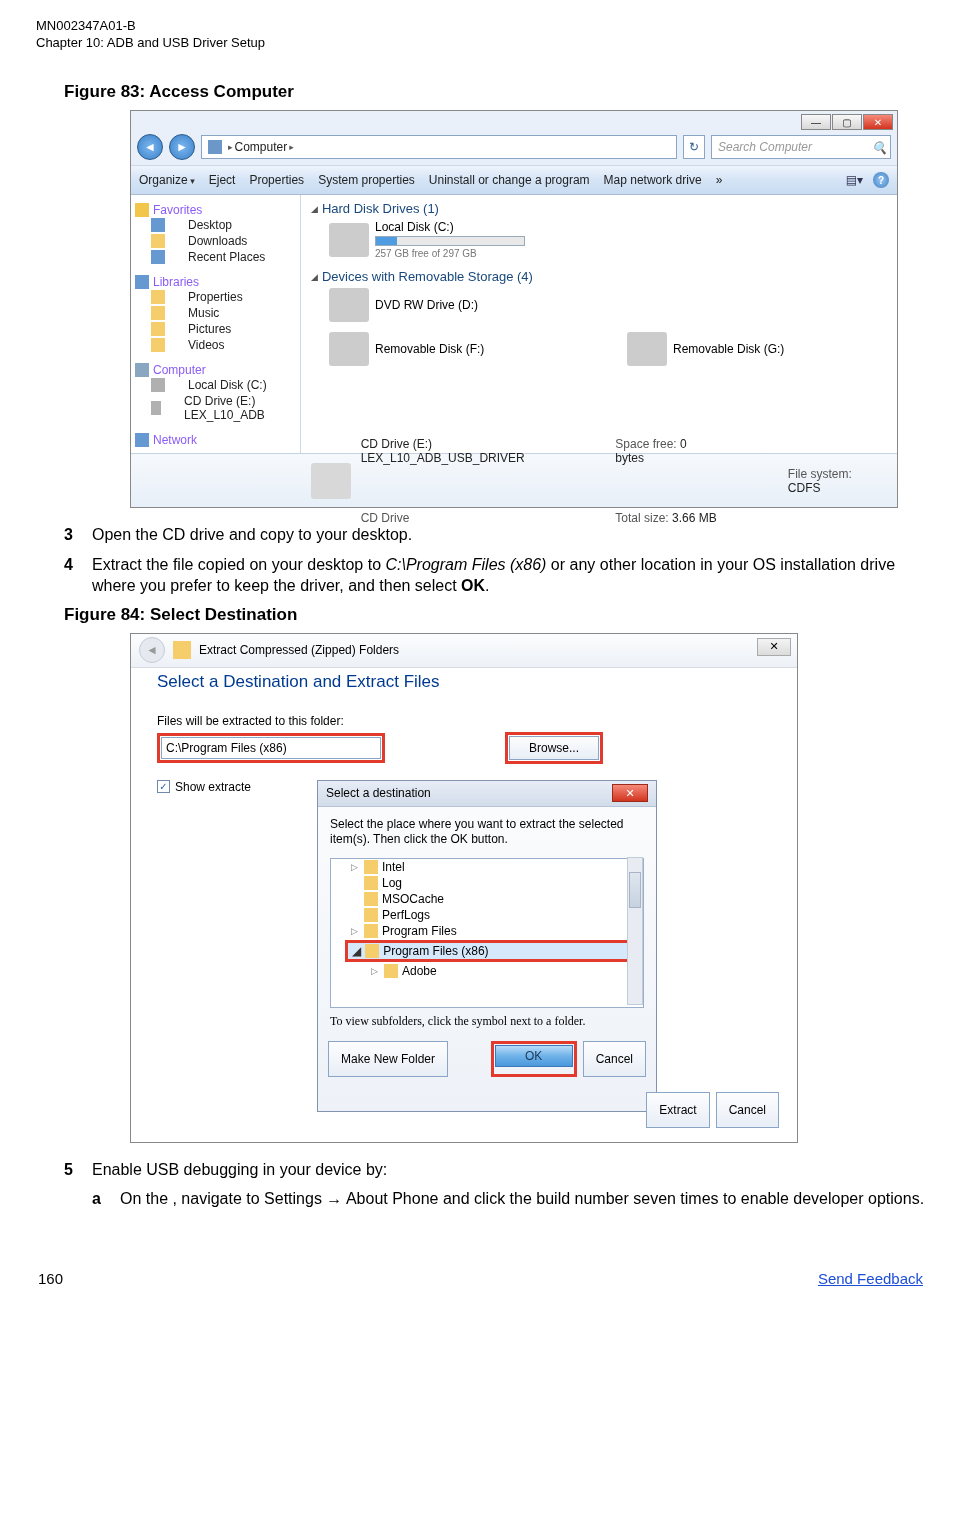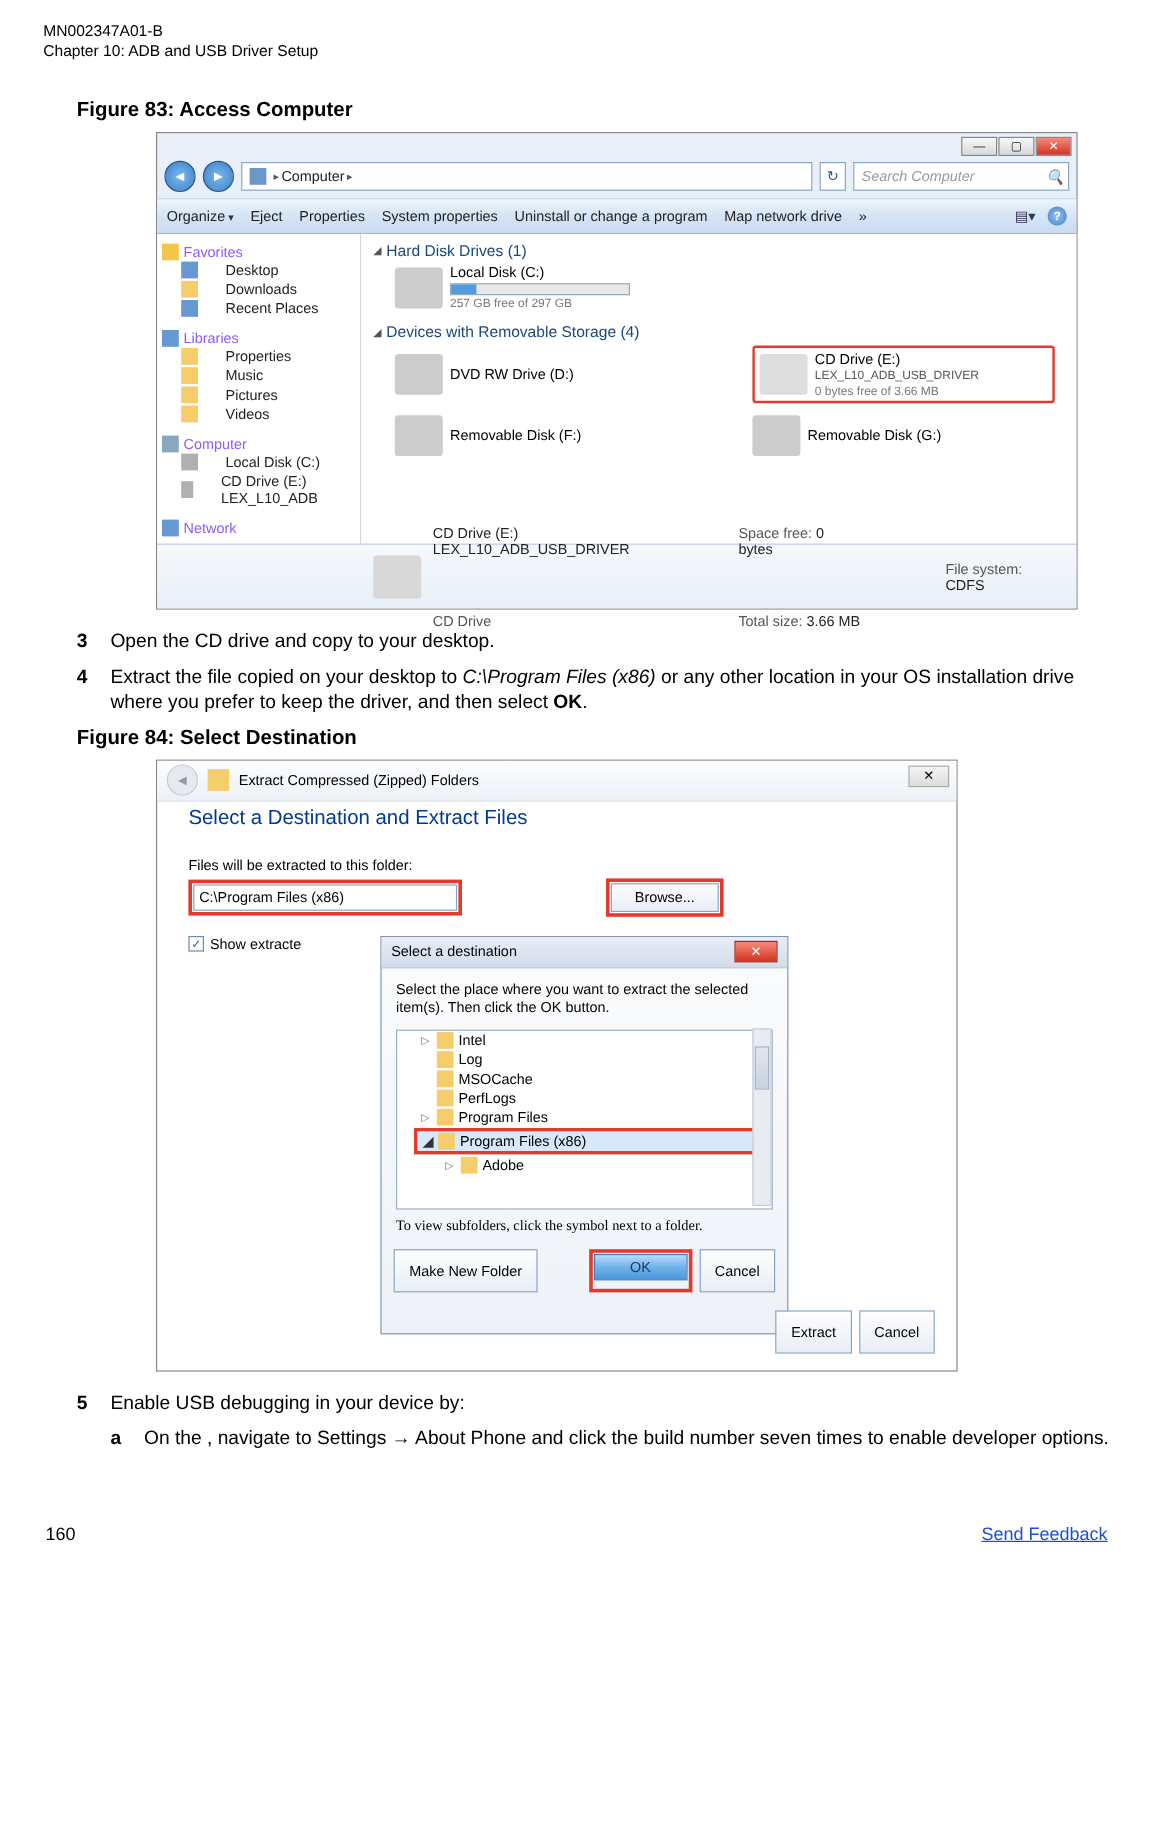--- a/index.html
+++ b/index.html
@@ -239,30 +239,20 @@
       </div>
     </div>
     <div class="section-head">Devices with Removable Storage (4)</div>
     <div class="drive-row">
       <div class="drive-item">
         <div class="drive-ico"></div>
         <div class="driveinfo">
             <span class="nm">DVD RW Drive (D:)</span>
           </div>
       </div>
-      <div class="cd-highlight">
-        <div class="drive-item" style="width:240px;">
-          <div class="drive-ico"></div>
-          <div class="driveinfo">
-            <span class="nm">CD Drive (E:)</span>
-            <span class="sub" style="color:#555;">LEX_L10_ADB_USB_DRIVER</span>
-            <span class="sub">0 bytes free of 3.66 MB</span>
-          </div>
-        </div>
-      </div>
     </div>
     <div class="drive-row">
       <div class="drive-item">
         <div class="drive-ico"></div>
         <div class="driveinfo">
             <span class="nm">Removable Disk (F:)</span>
           </div>
       </div>
       <div class="drive-item">
         <div class="drive-ico"></div>

